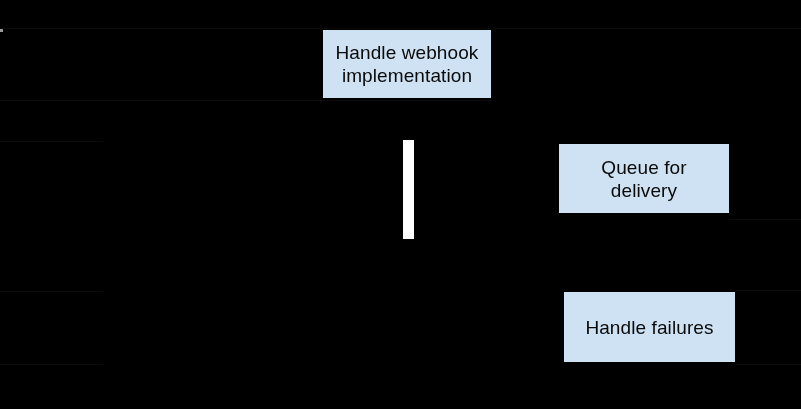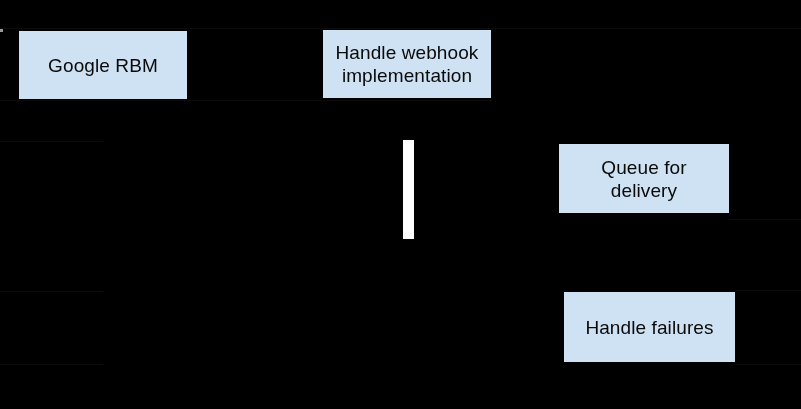--- a/index.html
+++ b/index.html
@@ -21,23 +21,20 @@
   }
   .activation { position: absolute; background: var(--activation-fill, #ffffff); }
   .faint { position: absolute; background: var(--faint-line, #0b0b0b); }
   .speck { position: absolute; background: var(--edge-artifact, #a0a0a0); }
 </style>
 </head>
 <body>
 
 <div class="stage">
 
-  <div class="node" style="left: 18px; top: 30px; width: 170px; height: 70px;">
-    <span>Google RBM</span>
-  </div>
 
   <div class="node" style="left: 322px; top: 29px; width: 170px; height: 70px;">
     <span>Handle webhook implementation</span>
   </div>
 
   <div class="node" style="left: 563px; top: 291px; width: 173px; height: 72px;">
     <span>Handle failures</span>
   </div>
 
   <div class="node" style="left: 558px; top: 143px; width: 172px; height: 71px;">

